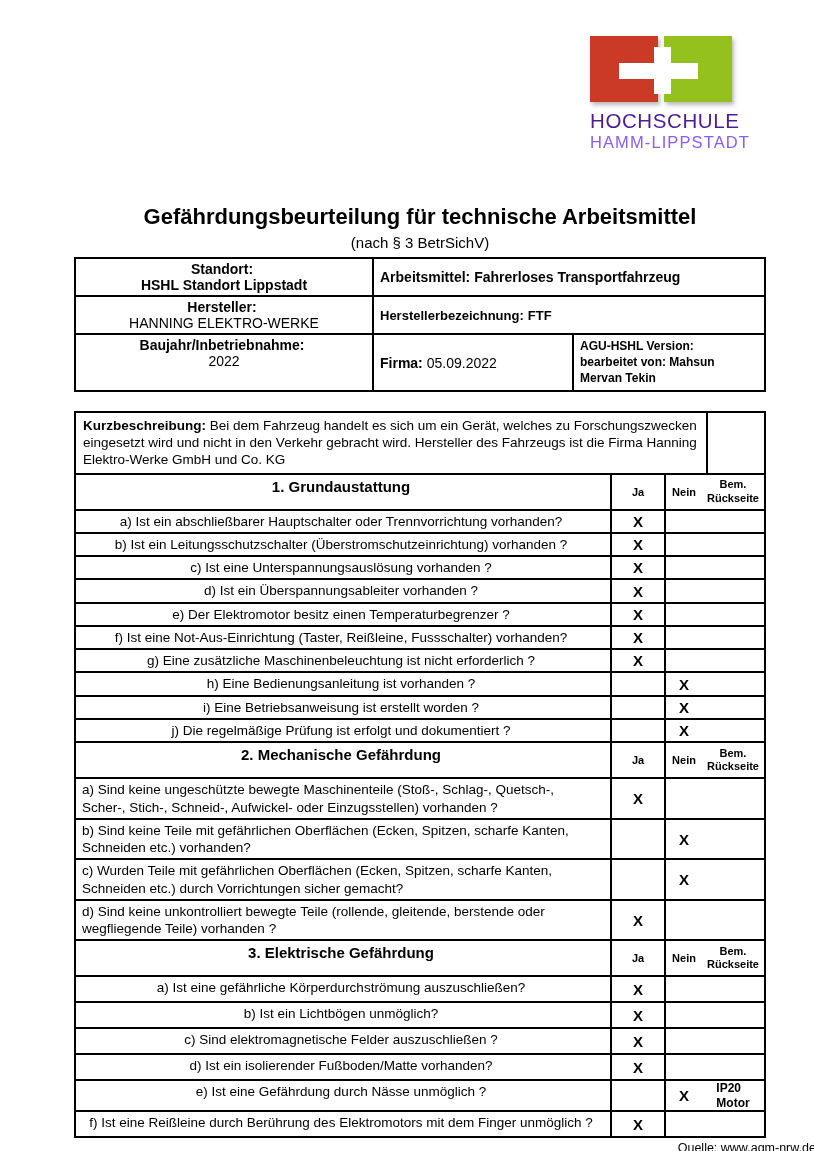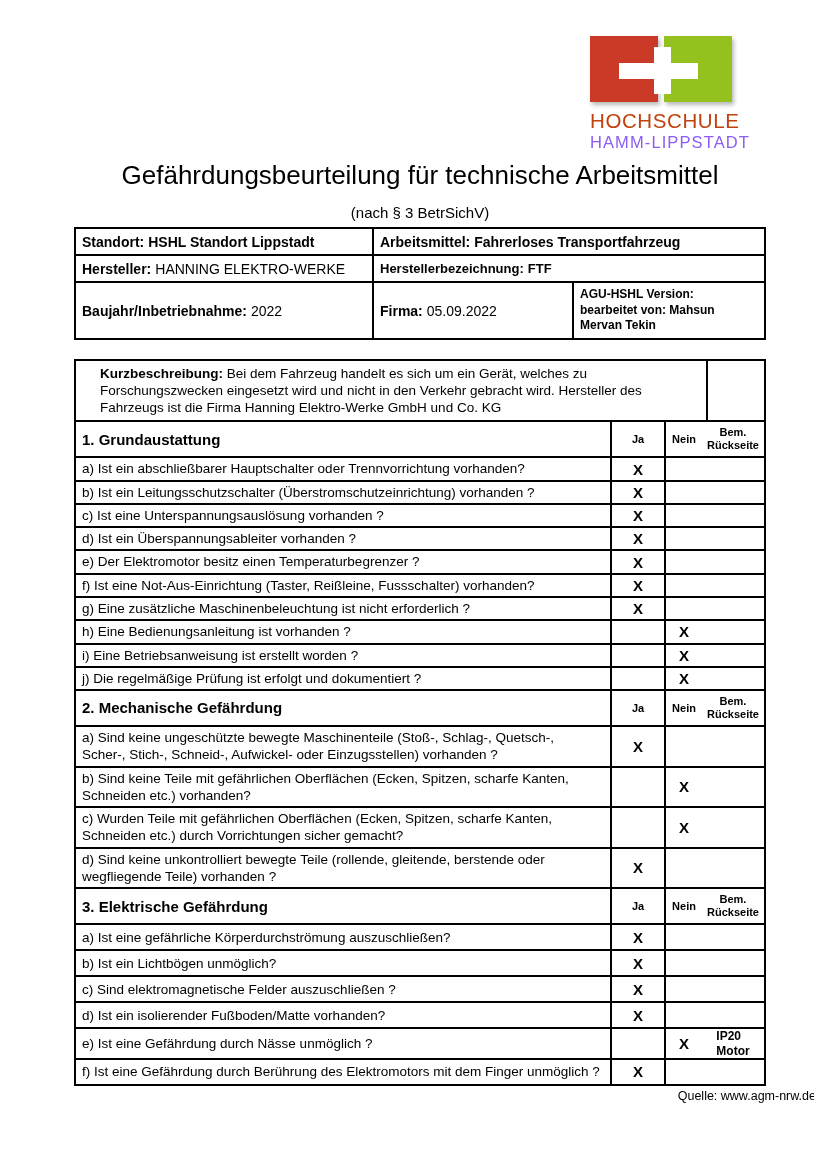--- a/index.html
+++ b/index.html
@@ -12,47 +12,47 @@
     overflow: hidden;
   }
   
   .logo { position: absolute; top: 36px; left: 590px; width: 142px; }
   .logo-squares { position: relative; width: 142px; height: 66px; }
   .sq { position: absolute; top: 0; width: 68px; height: 66px; box-shadow: 2px 3px 4px rgba(60,60,60,.35); }
   .sq-red { left: 0; }
   .sq-green { left: 74px; }
   .plus-h { position: absolute; left: 29px; top: 27px; width: 79px; height: 16px; background: #fff; z-index: 2; }
   .plus-v { position: absolute; left: 64px; top: 11px; width: 17px; height: 47px; background: #fff; z-index: 2; }
-  .logo-line1 { margin-top: 7px; font-size: 20.5px; color: #c2410c; letter-spacing: .6px; white-space: nowrap; }
+  .logo-line1 { margin-top: 7px; font-size: 20.5px; color: #4c1d95; letter-spacing: .6px; white-space: nowrap; }
   .logo-line2 { font-size: 16.5px; color: #8b5cf6; letter-spacing: 1.1px; white-space: nowrap; }
   
   .content { width: 692px; margin-left: 74px; }
   .title-block { padding-top: 160px; text-align: center; }
-  .title-block h1 { font-size: 26px; font-weight: normal; line-height: 1.2; }
-  .subtitle { font-size: 15px; margin-top: 13px; }
+  .title-block h1 { font-size: 22px; font-weight: bold; line-height: 1.2; margin-top: 44px; }
+  .subtitle { font-size: 15px; margin-top: 4px; }
   
   .tbl { border: 2px solid #000; width: 692px; }
   .trow { display: flex; align-items: stretch; }
   .trow + .trow { border-top: 2px solid #000; }
   .tcell { border-left: 2px solid #000; padding: 2px 6px; display: flex; align-items: center; font-size: 14px; }
-  .tcell:first-child { border-left: none; }
+  .tcell:first-child { border-left: none; flex-direction: column; }
   .b { font-weight: bold; }
   .lbl { font-weight: bold; margin-right: 4px; white-space: nowrap; }
   
   .info-table { margin-top: 6px; }
   .h25 { min-height: 25px; }
   .h44 { min-height: 44px; }
   .w296 { width: 296px; }
   .wrest { flex: 1; }
   .w200 { width: 200px; }
   .small-bold { font-size: 13px; font-weight: bold; }
   .version-cell { display: block; font-size: 12px; font-weight: bold; line-height: 1.3; padding: 4px 6px; }
   
   .main-table { margin-top: 19px; }
-  .kurz-cell { width: 630px; display: block; font-size: 13.5px; line-height: 1.27; padding: 4px 24px; min-height: 50px; }
+  .kurz-cell { width: 630px; display: block; font-size: 13.5px; line-height: 1.27; padding: 4px 7px; min-height: 50px; }
   .kurz-empty { flex: 1; }
   .q { width: 534px; border-left: none; padding: 2px 10px 2px 6px; font-size: 13.5px; line-height: 1.28; display: flex; align-items: center; }
   .ja-cell { width: 54px; border-left: 2px solid #000; display: flex; align-items: center; justify-content: center; }
   .nb-cell { flex: 1; border-left: 2px solid #000; display: flex; align-items: stretch; padding: 0; }
   .nein-area { width: 36px; display: flex; align-items: center; justify-content: center; }
   .bem-area { flex: 1; display: flex; align-items: center; justify-content: center; }
   .mark { font-weight: bold; font-size: 15px; }
   .remark { font-size: 12px; font-weight: bold; white-space: pre-line; line-height: 1.2; }
   .section-row { min-height: 36px; }
   .section-title { font-size: 15px; font-weight: bold; }
@@ -437,21 +437,21 @@
             <span class="mark nein-mark">X</span>
           </span>
       <span class="bem-area">
             <span class="remark">IP20
 Motor</span>
           </span>
     </div>
   </div>
 
   <div class="trow data-row sec3">
-    <div class="tcell q qt">f) Ist eine Gefährdung durch Berührung des Elektromotors mit dem Finger unmöglich ?</div>
+    <div class="tcell q qt">f) Ist eine Reißleine durch Berührung des Elektromotors mit dem Finger unmöglich ?</div>
     <div class="tcell ja-cell">
           <span class="mark ja-mark">X</span>
         </div>
     <div class="tcell nb-cell">
       <span class="nein-area">
             <span class="mark nein-mark"></span>
           </span>
       <span class="bem-area">
             <span class="remark"></span>
           </span>

